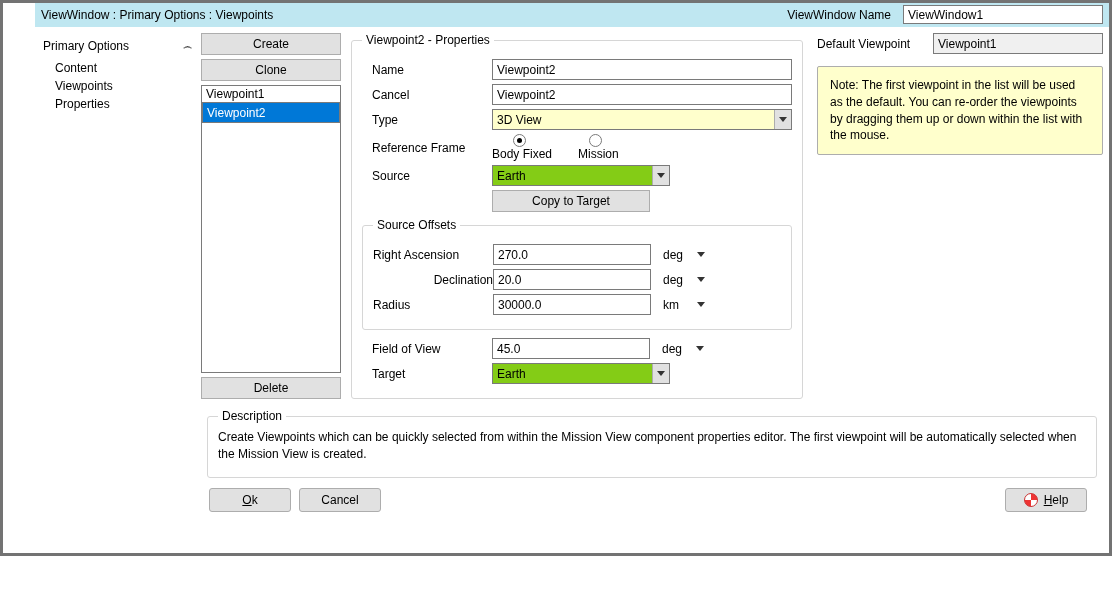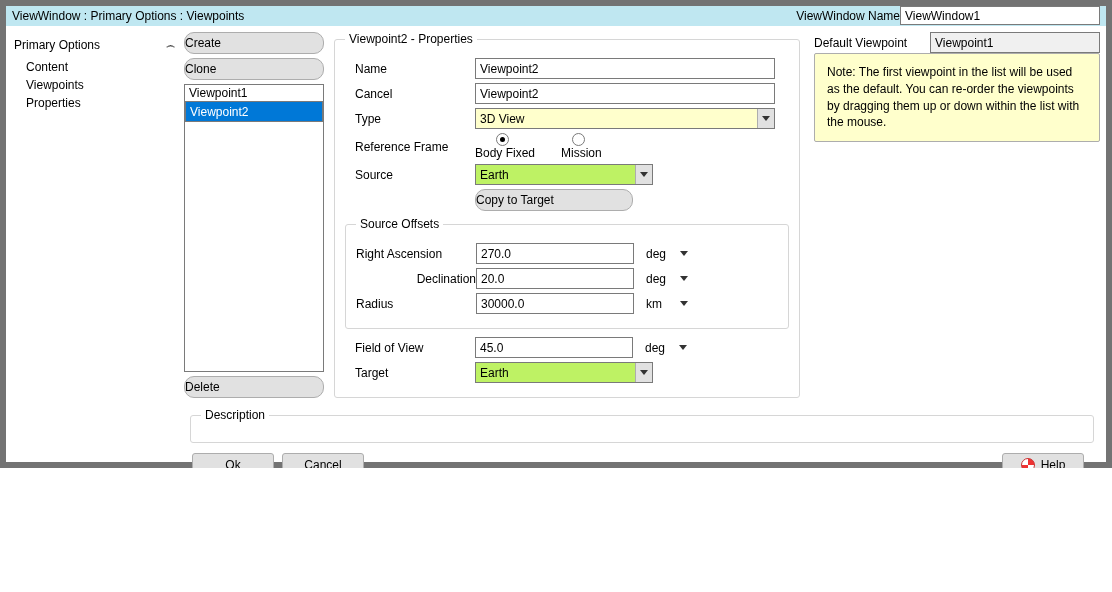--- a/index.html
+++ b/index.html
@@ -1,55 +1,55 @@
 <!DOCTYPE html>
 <html><head>
 <meta charset="utf-8">
 <style>
   * { box-sizing: border-box; font-family: "Segoe UI", Tahoma, sans-serif; font-size: 12px; }
   body { margin: 0; background: #fff; color: #000; }
-  .window { width: 1112px; height: 468px; border: 6px solid #737373; display: flex; flex-direction: column; }
+  .window { width: 1112px; height: 556px; border: 3px solid #737373; display: flex; flex-direction: column; padding-left: 32px; }
   .titlebar { background: #bfe7f1; height: 24px; display: flex; align-items: center; padding: 0 6px; border-bottom: 1px solid #bfe7f1; }
   .titlebar .breadcrumb { flex: 1; }
-  .titlebar .name-label { margin-right: 0; }
+  .titlebar .name-label { margin-right: 12px; }
   .titlebar input { width: 200px; height: 19px; border: 1px solid #7a7a7a; background: #fff; padding: 1px 4px; }
   .content { flex: 1; display: flex; padding: 6px 6px 0 0; }
   .sidebar { width: 178px; padding: 4px 6px; }
   .sidebar-head { display: flex; align-items: center; justify-content: space-between; padding: 2px 2px 6px 2px; }
   .side-item { padding: 2px 0 2px 14px; cursor: default; }
   .side-item.active { background: #fff; }
   .chev { font-size: 10px; transform: scaleY(0.7); }
   .main { flex: 1; display: flex; flex-direction: column; }
   .upper { display: flex; }
   .col-list { width: 140px; display: flex; flex-direction: column; gap: 4px; }
-  .btn { height: 22px; border: 1px solid #adadad; background: #e1e1e1; border-radius: 10px; cursor: default; display: flex; align-items: center; }
+  .btn { height: 22px; border: 1px solid #adadad; background: #e1e1e1; border-radius: 0; cursor: default; display: flex; align-items: center; justify-content: center; }
   .listbox { flex: 1; border: 1px solid #7a7a7a; background: #fff; overflow: auto; }
   .listbox .row { padding: 1px 4px; white-space: nowrap; }
   .listbox .row.sel { background: #0078d7; color: #fff; }
   fieldset { border: 1px solid #d6d6d6; border-radius: 3px; margin: 0; padding: 8px 10px 10px 10px; }
   legend { padding: 0 4px; color: #000; }
   .props { flex: 1; margin-left: 10px; }
   .form-row { display: flex; align-items: center; margin: 4px 0; }
   .form-row .lab { width: 130px; padding-left: 10px; }
   .txt { height: 21px; border: 1px solid #7a7a7a; background: #fff; padding: 1px 4px; }
   .txt.w300 { width: 300px; }
-  .sel { height: 21px; border: 1px solid #7a7a7a; background: #bef264; display: flex; align-items: center; position: relative; }
+  .sel { height: 21px; border: 1px solid #7a7a7a; background: #84cc16; display: flex; align-items: center; position: relative; }
   .sel .val { flex: 1; padding: 0 4px; }
   .sel .arrow { width: 17px; height: 100%; border-left: 1px solid #adadad; background: #e1e1e1; display: flex; align-items: center; justify-content: center; }
   .sel.req { background: #ffffcc; }
   .sel.w300 { width: 300px; }
   .sel.w178 { width: 178px; }
   .radio { display: inline-flex; align-items: center; margin-right: 26px; flex-direction: column; }
   .radio .dot { width: 13px; height: 13px; border: 1px solid #7a7a7a; border-radius: 50%; margin-right: 6px; display: flex; align-items: center; justify-content: center; background:#fff; }
   .radio.on .dot::after { content: ""; width: 5px; height: 5px; background: #000; border-radius: 50%; }
   .unit-row .txt { width: 158px; }
   .unit { width: 38px; padding-left: 12px; }
   .unit-arrow { width: 24px; display:flex; justify-content:center; }
   .rightcol { width: 300px; padding-left: 14px; }
-  .def-row { display: flex; align-items: center; }
+  .def-row { display: flex; align-items: center; margin-bottom: 12px; }
   .def-row .lab { flex: 1; }
   .def-row .txt { width: 170px; background: #f0f0f0; }
   .note { background: #ffffcc; border: 1px solid #adadad; padding: 10px 12px; border-radius: 2px; line-height: 1.4; }
   .desc { margin: 10px 6px 0 6px; }
   .desc fieldset { padding: 6px 10px 14px 10px; }
   .footer { display: flex; align-items: center; padding: 10px 8px 10px 8px; }
   .footer .spacer { flex: 1; }
   .foot-btn { width: 82px; height: 24px; border: 1px solid #adadad; background: #e1e1e1; border-radius: 3px; display: flex; align-items: center; justify-content: center; margin-right: 8px; gap:6px; }
   .foot-btn .u { text-decoration: underline; }
   .life { width:14px; height:14px; border-radius:50%; background: conic-gradient(#e33 0 90deg,#fff 90deg 180deg,#e33 180deg 270deg,#fff 270deg 360deg); border:1px solid #c33; }
@@ -201,20 +201,21 @@
             <input class="txt" type="text" readonly="" value="Viewpoint1" style="">
           </div>
           <div class="note">Note: The first viewpoint in the list will be used as the default. You can re-order the viewpoints by dragging them up or down within the list with the mouse.</div>
         </div>
 
       </div>
 
       <div class="desc">
         <fieldset>
           <legend>Description</legend>
+          <div style="line-height:1.4;">Create Viewpoints which can be quickly selected from within the Mission View component properties editor. The first viewpoint will be automatically selected when the Mission View is created.</div>
         </fieldset>
       </div>
 
       <div class="footer">
         <div class="foot-btn">
             <span><span class="u">O</span><span>k</span></span>
           </div>
         <div class="foot-btn">
             <span>Cancel</span>
           </div>

